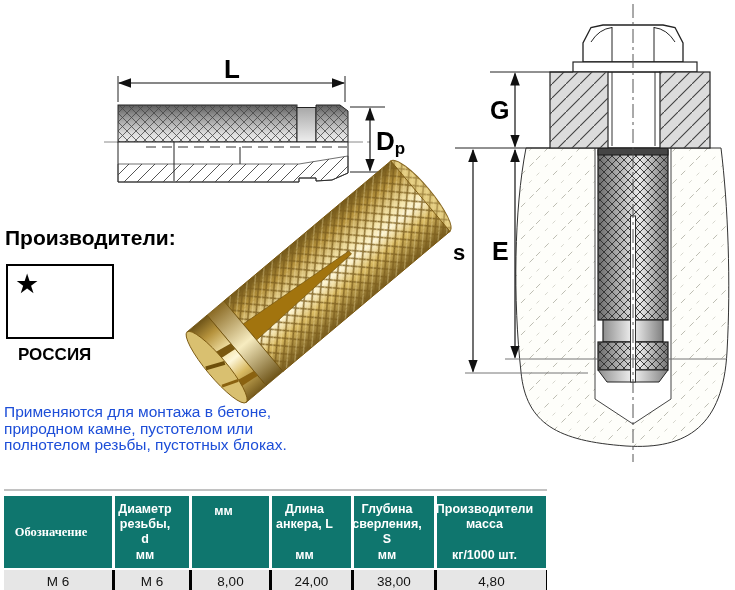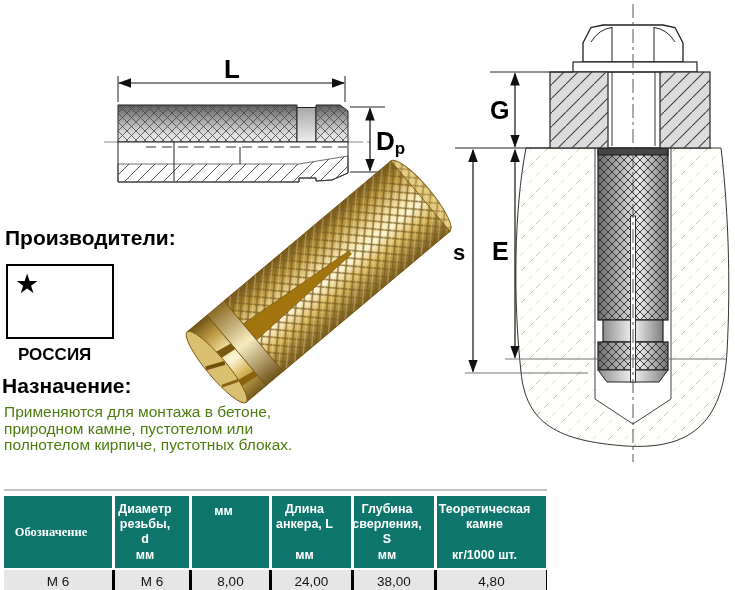--- a/index.html
+++ b/index.html
@@ -4,21 +4,21 @@
 <style>
   html,body{margin:0;padding:0;background:#fff;}
   .page{position:relative;width:735px;height:590px;background:#fff;overflow:hidden;
         font-family:"Liberation Sans", sans-serif;color:#000;}
   .abs{position:absolute;}
   
   .h-main{font-size:21px;font-weight:bold;letter-spacing:0;line-height:1.05;}
   .flag-box{width:104px;height:71px;border:2px solid #000;background:#fff;}
   .flag-star{font-size:27px;line-height:1;display:inline-block;margin:5px 0 0 7px;color:#000;}
   .country{font-size:17px;font-weight:bold;}
-  .purpose-text{font-size:15.5px;line-height:16.5px;color:#4d7c0f;}
+  .purpose-text{font-size:15.5px;line-height:16.5px;color:#1d4ed8;}
   
   .spec-table{width:543px;}
   .t-topline{height:2px;background:#c2c2c2;margin-bottom:5px;}
   .t-head,.t-row{display:grid;grid-template-columns:108px 74px 77px 79px 80px 109px;column-gap:3px;}
   .t-head{background:#fff;}
   .hcell{background:#0f766e;color:#fff;font-weight:bold;font-size:12.5px;line-height:1.18;
          text-align:center;display:flex;flex-direction:column;justify-content:space-between;
          align-items:center;min-height:53px;padding:6px 16px 5px 2px;}
   .hcell.no-unit{justify-content:center;font-family:Liberation Serif, serif;}
   .hc-unit{margin-top:2px;}
@@ -217,25 +217,24 @@
       </g>
     </g>
   </svg>
 
   <div class="abs h-main" style="left:5px;top:227px;">Производители:</div>
   <div class="abs flag-box" style="left:6px;top:264px;">
     <span class="flag-star">★</span>
   </div>
   <div class="abs country" style="left:18px;top:345px;">РОССИЯ</div>
 
-  <div class="abs h-main" style="left:2px;top:375px;">Назначение:</div>
   <div class="abs purpose-text" style="left:4px;top:404px;">
     <div>Применяются для монтажа в бетоне,</div>
     <div>природном камне, пустотелом или</div>
-    <div>полнотелом кирпиче, пустотных блоках.</div>
+    <div>полнотелом резьбы, пустотных блоках.</div>
   </div>
 
   <div class="abs spec-table" style="left:4px;top:489px;">
     <div class="t-topline"></div>
     <div class="t-head">
       <div class="hcell no-unit">
         <div>Обозначение</div>
       </div>
       <div class="hcell">
         <div>Диаметр резьбы, d</div>
@@ -246,21 +245,21 @@
       </div>
       <div class="hcell">
         <div>Длина анкера, L</div>
         <div class="hc-unit">мм</div>
       </div>
       <div class="hcell">
         <div>Глубина сверления, S</div>
         <div class="hc-unit">мм</div>
       </div>
       <div class="hcell">
-        <div>Теоретическая камне</div>
+        <div>Производители масса</div>
         <div class="hc-unit">кг/1000 шт.</div>
       </div>
     </div>
     <div class="t-row">
       <div class="dcell">М 6</div>
       <div class="dcell">М 6</div>
       <div class="dcell">8,00</div>
       <div class="dcell">24,00</div>
       <div class="dcell">38,00</div>
       <div class="dcell">4,80</div>

